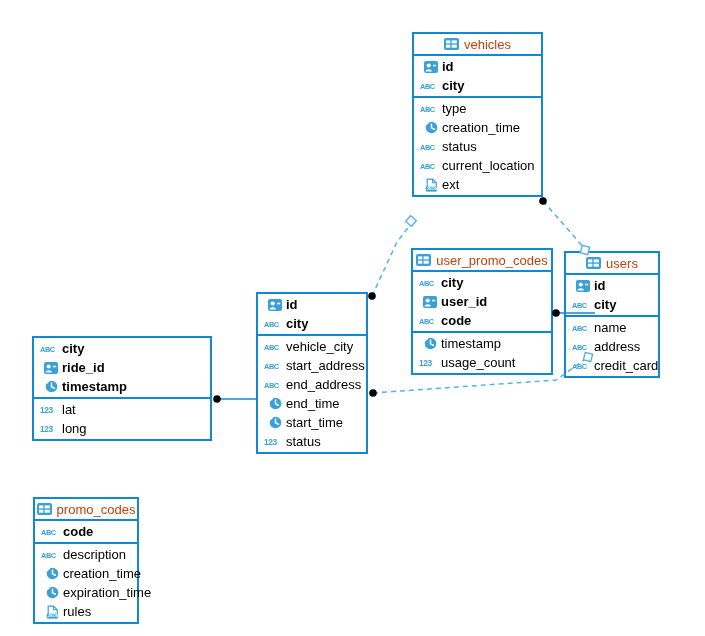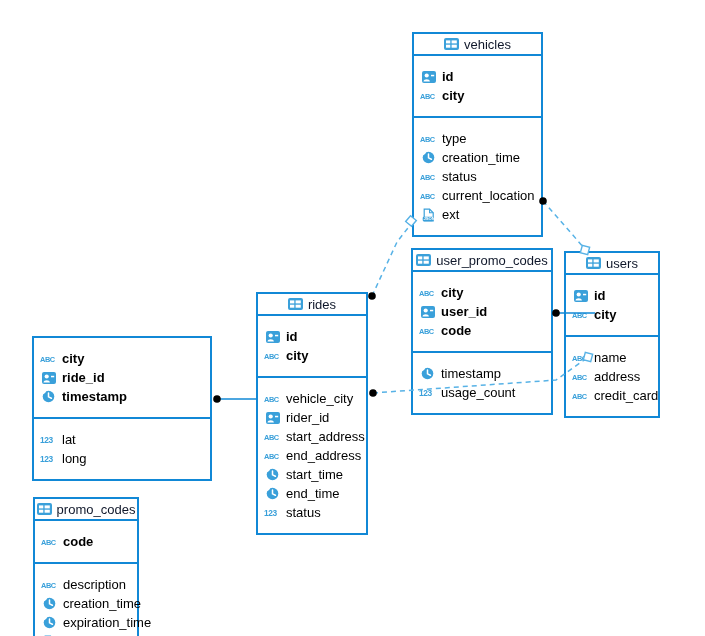--- a/index.html
+++ b/index.html
@@ -1,26 +1,26 @@
 <!DOCTYPE html>
 <html><head>
 <meta charset="utf-8">
 <style>
   html,body{margin:0;padding:0;background:#fff;font-family:"Liberation Sans",sans-serif;}
   #canvas{position:relative;width:705px;height:636px;background:#fff;overflow:hidden;}
   .er-table{position:absolute;background:#fff;border:2px solid var(--border-color);box-sizing:border-box;z-index:1;}
   .er-title{display:flex;align-items:center;justify-content:center;gap:5px;height:20px;
-            border-bottom:2px solid var(--border-color);font-size:13px;color:#0f172a;}
+            border-bottom:2px solid var(--border-color);font-size:13px;color:#c2410c;}
   .er-title .tname{white-space:nowrap;}
-  .er-section{padding:11px 0;}
+  .er-section{padding:1px 0;}
   .er-section.fields{border-top:2px solid var(--border-color);}
   .er-row{display:flex;align-items:center;height:19px;padding:0 4px 0 5px;font-size:13px;
           color:#000;gap:4px;white-space:nowrap;}
   .er-row.pk{font-weight:bold;}
-  .icon-cell{width:19px;flex:none;display:flex;align-items:center;justify-content:center;text-decoration:underline;}
+  .icon-cell{width:19px;flex:none;display:flex;align-items:center;justify-content:flex-end;text-decoration:underline;}
   #relations-layer{position:absolute;left:0;top:0;width:705px;height:636px;z-index:5;pointer-events:none;}
 </style>
 </head>
 <body>
 
 <div id="canvas" style="--border-color: #1188d6; width: 705px; height: 636px; background: rgb(255, 255, 255);">
   <svg id="relations-layer">
       <polyline points="372,296 397,242 411,224" fill="none" stroke="#57b2e6" stroke-width="1.5" stroke-dasharray="5,4"></polyline>
       <rect x="407.2" y="217.2" width="7.6" height="7.6" fill="#fff" stroke="#57b2e6" stroke-width="1.4" transform="rotate(40 411 221)"></rect>
       <circle cx="372" cy="296" r="3.8" fill="#000000"></circle>
@@ -229,30 +229,20 @@
           <span class="icon-cell">
             <svg width="18" height="10" viewBox="0 0 18 10">
               <text x="0" y="8.2" font-size="7.4" font-weight="bold" letter-spacing="-0.4" fill="#3aa0da" font-family="'Liberation Sans',sans-serif">ABC</text>
             </svg>
           </span>
           <span>credit_card</span>
         </div>
       </div>
     </div>
     <div class="er-table" style="left: 256px; top: 292px; width: 112px;">
-      <div class="er-title">
-        <svg width="15" height="12" viewBox="0 0 15 12">
-          <rect width="15" height="12" rx="2" fill="#3aa0da"></rect>
-          <rect x="2" y="2.4" width="4.3" height="3" fill="#fff"></rect>
-          <rect x="7.6" y="2.4" width="5.2" height="3" fill="#fff"></rect>
-          <rect x="2" y="6.7" width="4.3" height="3" fill="#fff"></rect>
-          <rect x="7.6" y="6.7" width="5.2" height="3" fill="#fff"></rect>
-        </svg>
-        <span class="tname">rides</span>
-      </div>
       <div class="er-section pk-section">
         <div class="er-row pk">
           <span class="icon-cell">
             <svg width="14" height="12" viewBox="0 0 14 12">
               <rect width="14" height="12" rx="2" fill="#3aa0da"></rect>
               <circle cx="4.7" cy="4.5" r="2.1" fill="#fff"></circle>
               <path d="M1.5 10.6 C1.7 7.5 7.7 7.5 7.9 10.6 Z" fill="#fff"></path>
               <rect x="9" y="3.8" width="3.2" height="1.5" fill="#fff"></rect>
             </svg>
           </span>
@@ -271,31 +261,20 @@
         <div class="er-row">
           <span class="icon-cell">
             <svg width="18" height="10" viewBox="0 0 18 10">
               <text x="0" y="8.2" font-size="7.4" font-weight="bold" letter-spacing="-0.4" fill="#3aa0da" font-family="'Liberation Sans',sans-serif">ABC</text>
             </svg>
           </span>
           <span>vehicle_city</span>
         </div>
         <div class="er-row">
           <span class="icon-cell">
-            <svg width="14" height="12" viewBox="0 0 14 12">
-              <rect width="14" height="12" rx="2" fill="#3aa0da"></rect>
-              <circle cx="4.7" cy="4.5" r="2.1" fill="#fff"></circle>
-              <path d="M1.5 10.6 C1.7 7.5 7.7 7.5 7.9 10.6 Z" fill="#fff"></path>
-              <rect x="9" y="3.8" width="3.2" height="1.5" fill="#fff"></rect>
-            </svg>
-          </span>
-          <span>rider_id</span>
-        </div>
-        <div class="er-row">
-          <span class="icon-cell">
             <svg width="18" height="10" viewBox="0 0 18 10">
               <text x="0" y="8.2" font-size="7.4" font-weight="bold" letter-spacing="-0.4" fill="#3aa0da" font-family="'Liberation Sans',sans-serif">ABC</text>
             </svg>
           </span>
           <span>start_address</span>
         </div>
         <div class="er-row">
           <span class="icon-cell">
             <svg width="18" height="10" viewBox="0 0 18 10">
               <text x="0" y="8.2" font-size="7.4" font-weight="bold" letter-spacing="-0.4" fill="#3aa0da" font-family="'Liberation Sans',sans-serif">ABC</text>
@@ -304,31 +283,31 @@
           <span>end_address</span>
         </div>
         <div class="er-row">
           <span class="icon-cell">
             <svg width="13" height="13" viewBox="0 0 13 13">
               <circle cx="6.5" cy="6.5" r="5.8" fill="#3aa0da"></circle>
               <path d="M6.5 3 L6.5 6.9 L9.4 8.3" stroke="#fff" stroke-width="1.5" fill="none" stroke-linecap="round"></path>
               <line x1="1" y1="3.7" x2="3.6" y2="1.1" stroke="#fff" stroke-width="1.7"></line>
             </svg>
           </span>
+          <span>end_time</span>
+        </div>
+        <div class="er-row">
+          <span class="icon-cell">
+            <svg width="13" height="13" viewBox="0 0 13 13">
+              <circle cx="6.5" cy="6.5" r="5.8" fill="#3aa0da"></circle>
+              <path d="M6.5 3 L6.5 6.9 L9.4 8.3" stroke="#fff" stroke-width="1.5" fill="none" stroke-linecap="round"></path>
+              <line x1="1" y1="3.7" x2="3.6" y2="1.1" stroke="#fff" stroke-width="1.7"></line>
+            </svg>
+          </span>
           <span>start_time</span>
-        </div>
-        <div class="er-row">
-          <span class="icon-cell">
-            <svg width="13" height="13" viewBox="0 0 13 13">
-              <circle cx="6.5" cy="6.5" r="5.8" fill="#3aa0da"></circle>
-              <path d="M6.5 3 L6.5 6.9 L9.4 8.3" stroke="#fff" stroke-width="1.5" fill="none" stroke-linecap="round"></path>
-              <line x1="1" y1="3.7" x2="3.6" y2="1.1" stroke="#fff" stroke-width="1.7"></line>
-            </svg>
-          </span>
-          <span>end_time</span>
         </div>
         <div class="er-row">
           <span class="icon-cell">
             <svg width="18" height="11" viewBox="0 0 18 11">
               <text x="0" y="9" font-size="8.4" font-weight="bold" letter-spacing="-0.4" fill="#3aa0da" font-family="'Liberation Sans',sans-serif">123</text>
             </svg>
           </span>
           <span>status</span>
         </div>
       </div>

